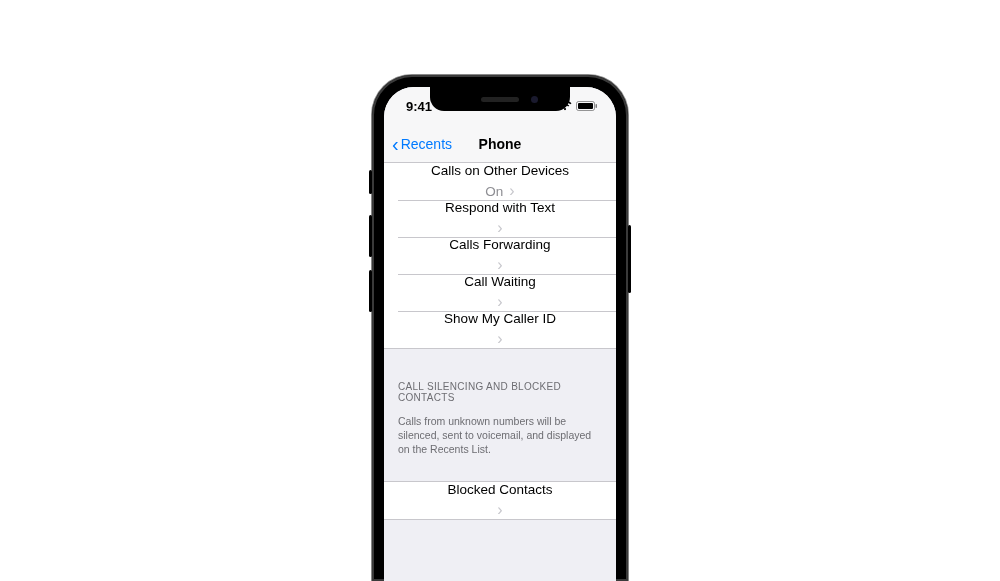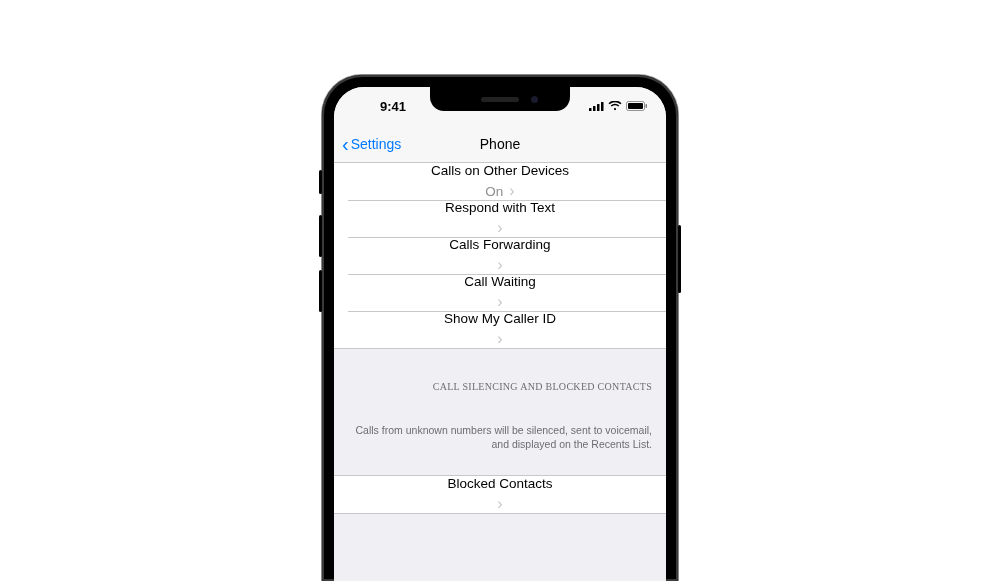--- a/index.html
+++ b/index.html
@@ -7,28 +7,27 @@
     width: 1000px;
     height: 581px;
     background: #fff;
     font-family: -apple-system, "Helvetica Neue", Helvetica, Arial, sans-serif;
     display: flex;
     justify-content: center;
     align-items: flex-start;
     padding-top: 75px;
   }
   .phone-frame {
-    width: 356px;
+    width: 256px;
     height: 506px;
     background: #000;
     border-radius: 40px 40px 0 0;
     padding: 12px 12px 0 12px;
     position: relative;
     box-shadow: inset 0 0 0 2px #3a3a3a, 0 0 0 1px #888;
-    text-align: right;
   }
   .side-btn {
     position: absolute;
     background: #000;
     border-radius: 2px;
   }
   .side-btn.left1 { left: -3px; top: 95px; width: 3px; height: 24px; }
   .side-btn.left2 { left: -3px; top: 140px; width: 3px; height: 42px; }
   .side-btn.left3 { left: -3px; top: 195px; width: 3px; height: 42px; }
   .side-btn.right1 { right: -3px; top: 150px; width: 3px; height: 68px; }
@@ -93,21 +92,21 @@
   .back-chevron {
     font-size: 20px;
     line-height: 1;
     font-weight: 400;
   }
   .nav-title {
     position: absolute;
     left: 50%;
     transform: translateX(-50%);
     font-size: 14px;
-    font-weight: 400;
+    font-weight: 700;
   }
   .list-group { background: #fff; }
   .list-row {
     height: 37px;
     padding: 0 14px;
     display: flex;
     align-items: center;
     justify-content: space-between;
     font-size: 13.5px;
     position: relative;
@@ -140,39 +139,37 @@
     color: #c7c7cc;
     font-size: 16px;
     font-weight: 400;
   }
   .section-gap { height: 28px; }
   .section-header {
     padding: 4px 14px 5px;
     font-size: 10px;
     color: #6d6d72;
     letter-spacing: 0.3px;
-    font-family: Liberation Serif, serif;
   }
   .toggle {
     width: 40px; height: 24px;
     border-radius: 12px;
     position: relative;
   }
   .toggle.on { background: #34c759; }
   .toggle .knob {
     width: 20px; height: 20px; background: #fff; border-radius: 50%;
     position: absolute; top: 2px; right: 2px;
     box-shadow: 0 1px 2px rgba(0,0,0,0.2);
   }
   .footer-text {
     padding: 6px 14px;
     font-size: 10.5px;
     color: #6d6d72;
     line-height: 1.35;
-    margin-top: 20px;
   }
   .section-gap2 { height: 18px; }
   svg.icon { display: block; }
 </style>
 </head>
 <body>
 
 <div class="phone-frame">
   <div class="side-btn left1"></div>
   <div class="side-btn left2"></div>
@@ -201,21 +198,21 @@
           <rect x="0.5" y="0.5" width="18" height="9" rx="2" stroke="#000" stroke-opacity="0.4" fill="none"></rect>
           <rect x="2" y="2" width="15" height="6" rx="1" fill="#000"></rect>
           <rect x="19.5" y="3" width="1.5" height="4" rx="0.75" fill="#000" fill-opacity="0.5"></rect>
         </svg>
       </div>
     </div>
 
     <div class="nav-bar">
       <div class="back-btn">
         <span class="back-chevron">‹</span>
-        <span>Settings</span>
+        <span>Recents</span>
       </div>
       <div class="nav-title">Phone</div>
     </div>
 
     <div class="list-group">
       <div class="list-row">
         <span>Calls on Other Devices</span>
         <span class="row-right">
           <span>On</span>
           <span class="chevron">›</span>

